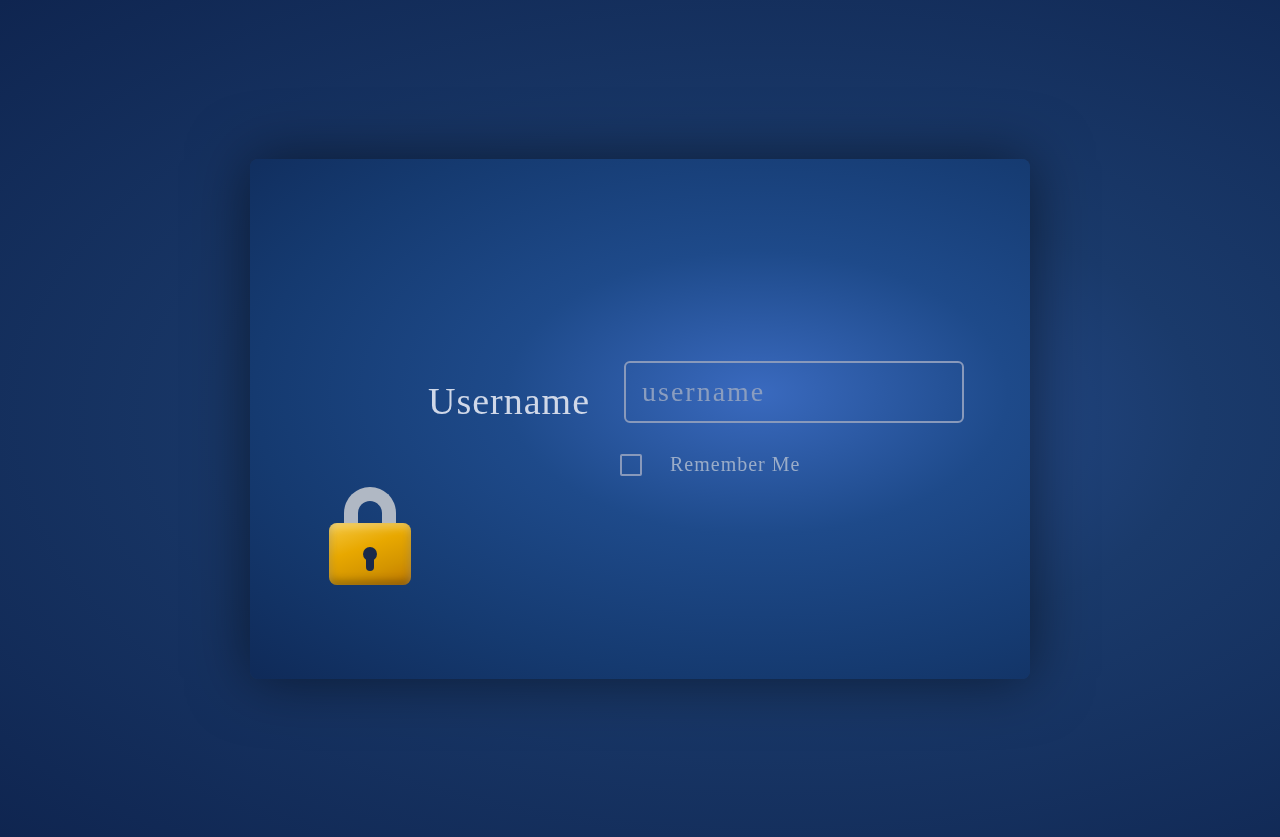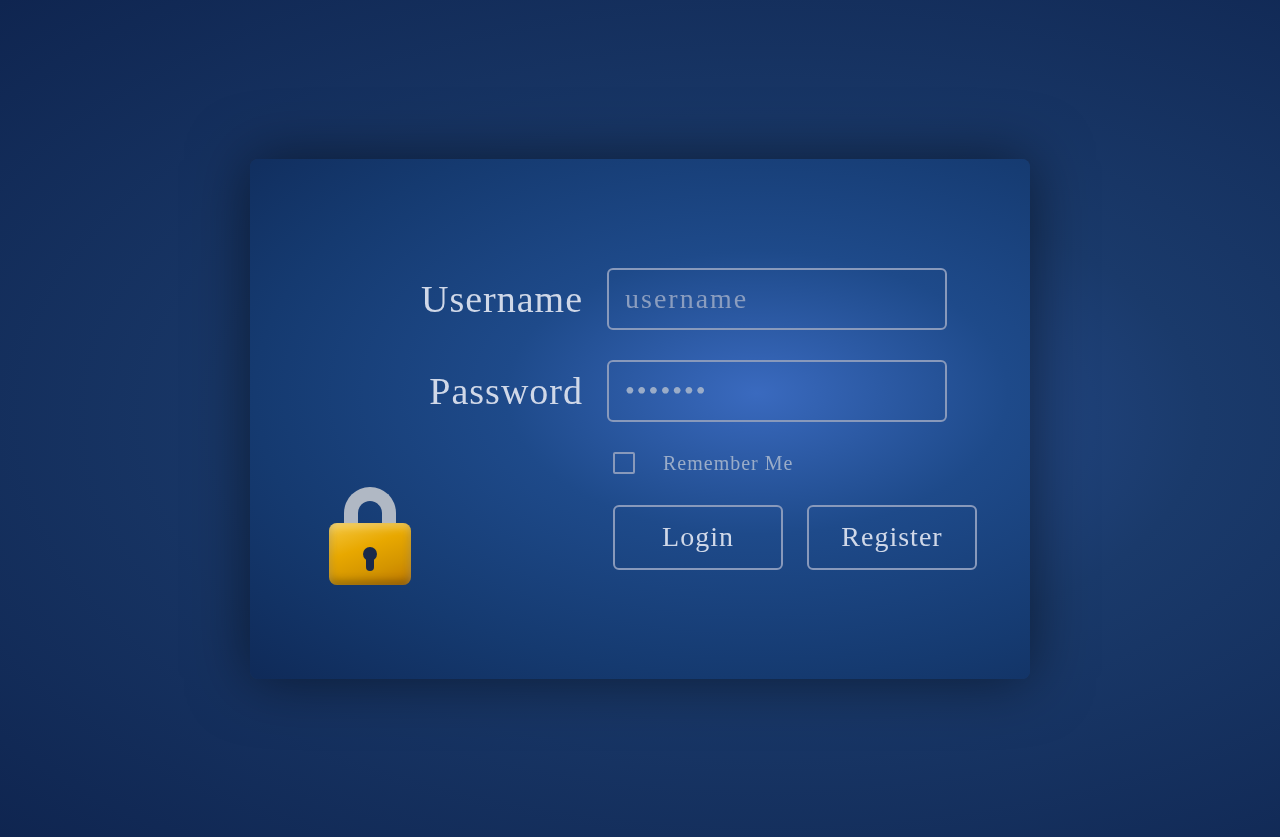--- a/index.html
+++ b/index.html
@@ -45,22 +45,22 @@
       display: flex;
       flex-direction: column;
       gap: 30px;
       width: 100%;
       padding: 0 60px;
       margin-left: 80px;
     }
 
     .form-row {
       display: flex;
-      align-items: center;
-      gap: 24px;
+      align-items: flex-end;
+      gap: 34px;
     }
 
     .field-label {
       font-size: 38px;
       color: #d0d8e8;
       font-weight: normal;
       letter-spacing: 1px;
       min-width: 200px;
       text-align: right;
       font-family: Georgia, 'Times New Roman', serif;
@@ -207,30 +207,22 @@
       </div>
     </div>
 
     <div class="form-area">
 
       <div class="form-row">
         <label class="field-label">Username</label>
         <input class="field-input" type="text" placeholder="username" style="">
       </div>
 
-      <div class="form-row">
-        <label class="field-label">Password</label>
-        <input class="field-input" type="password" value="*******" placeholder="* * * * * * *" style="">
-      </div>
 
       <div class="remember-row">
         <input class="remember-checkbox" type="checkbox" style="">
         <span class="remember-label">Remember Me</span>
       </div>
 
-      <div class="button-row">
-        <button class="btn">Login</button>
-        <button class="btn">Register</button>
-      </div>
 
     </div>
   </div>
 </div>
 
 </body></html>

